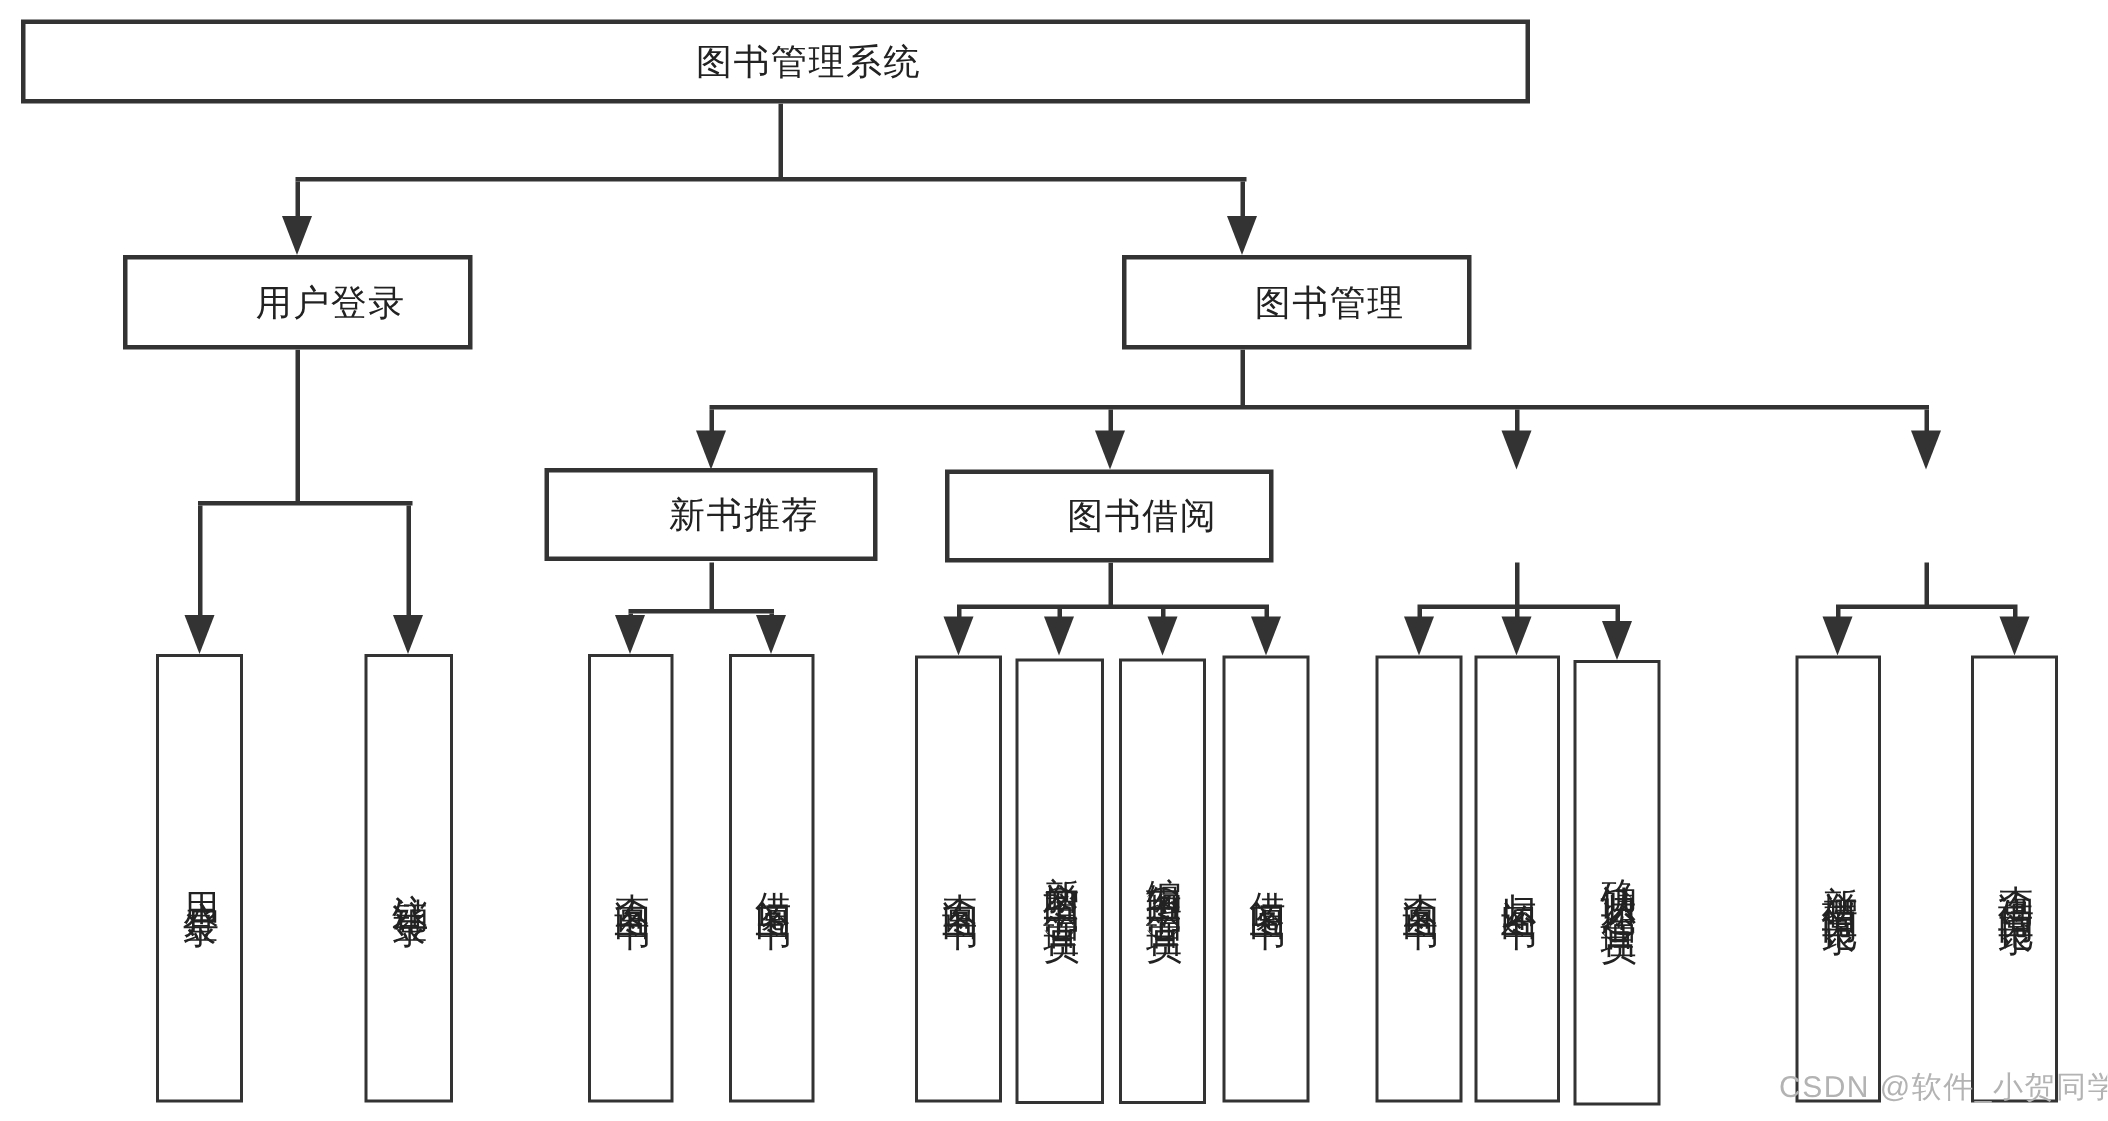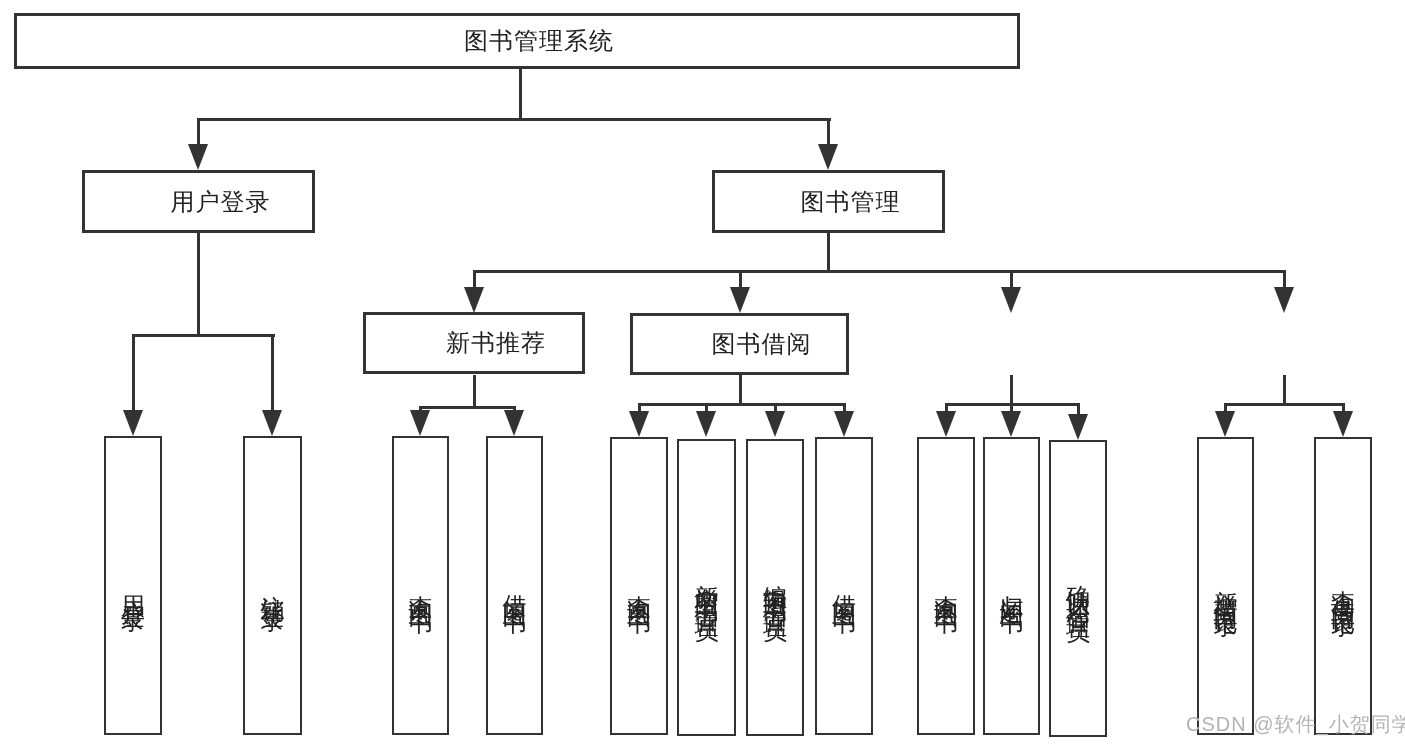--- a/index.html
+++ b/index.html
@@ -96,21 +96,21 @@
   <i class="ln" style="left:1342px;top:406px;width:3px;height:6px"></i>
   <i class="ar" style="left:1333px;top:411px"></i>
 
   <div class="node" style="left:14px;top:13px;width:1006px;height:56px">
     <span class="hlabel">图书管理系统</span>
   </div>
 
   <div class="node" style="left:82px;top:170px;width:233px;height:63px">
     <span class="hlabel">用户登录</span>
   </div>
-  <div class="node" style="left:712px;top:170px;width:233px;height:63px">
+  <div class="node" style="left:748px;top:170px;width:233px;height:63px">
     <span class="hlabel">图书管理</span>
   </div>
 
   <div class="node" style="left:363px;top:312px;width:222px;height:62px">
     <span class="hlabel">新书推荐</span>
   </div>
   <div class="node" style="left:630px;top:313px;width:219px;height:62px">
     <span class="hlabel">图书借阅</span>
   </div>
 

